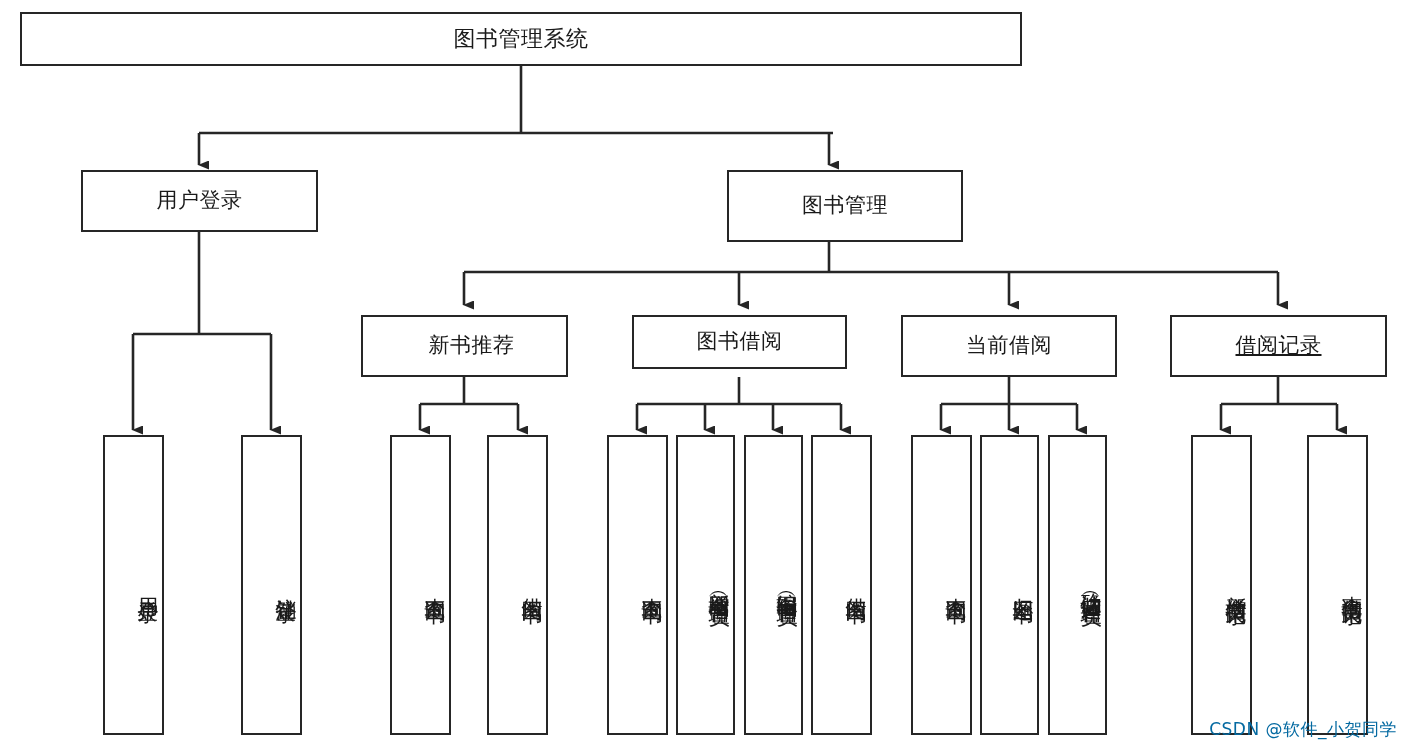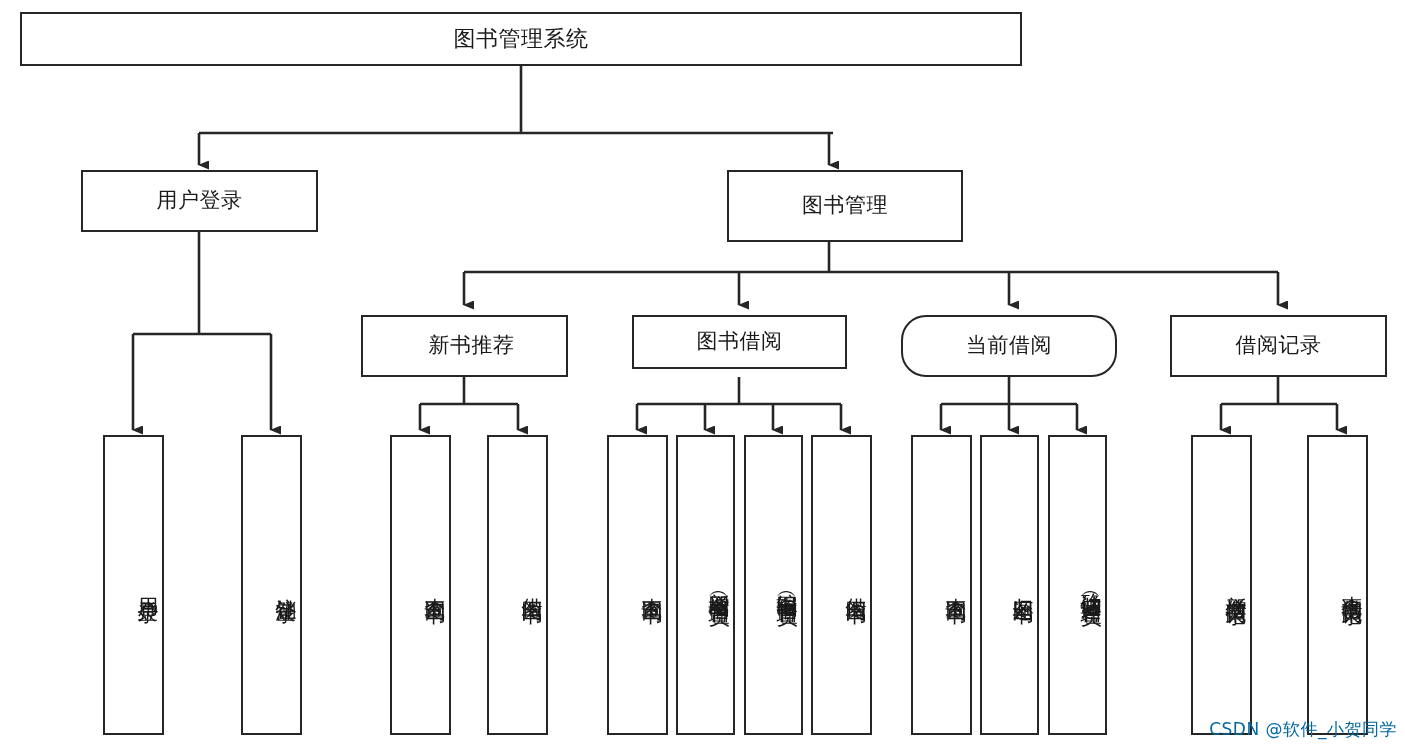--- a/index.html
+++ b/index.html
@@ -162,25 +162,25 @@
   </div>
 
   <div class="node node-h" style="left:361px; top:315px; width:207px; height:62px;padding-left:14px;">
     <span>新书推荐</span>
   </div>
 
   <div class="node node-h" style="left:632px; top:315px; width:215px; height:54px;">
     <span>图书借阅</span>
   </div>
 
-  <div class="node node-h" style="left:901px; top:315px; width:216px; height:62px;border-radius:25px;">
+  <div class="node node-h" style="left:901px; top:315px; width:216px; height:62px;">
     <span>当前借阅</span>
   </div>
 
-  <div class="node node-h" style="left:1170px; top:315px; width:217px; height:62px;">
+  <div class="node node-h" style="left:1170px; top:315px; width:217px; height:62px;text-decoration:underline;">
     <span>借阅记录</span>
   </div>
 
   <div class="node node-v" style="left:103px; top:435px; width:61px; height:300px;">
     <span class="vlabel">用户登录</span>
   </div>
 
   <div class="node node-v" style="left:241px; top:435px; width:61px; height:300px;">
     <span class="vlabel">注销登录</span>
   </div>

